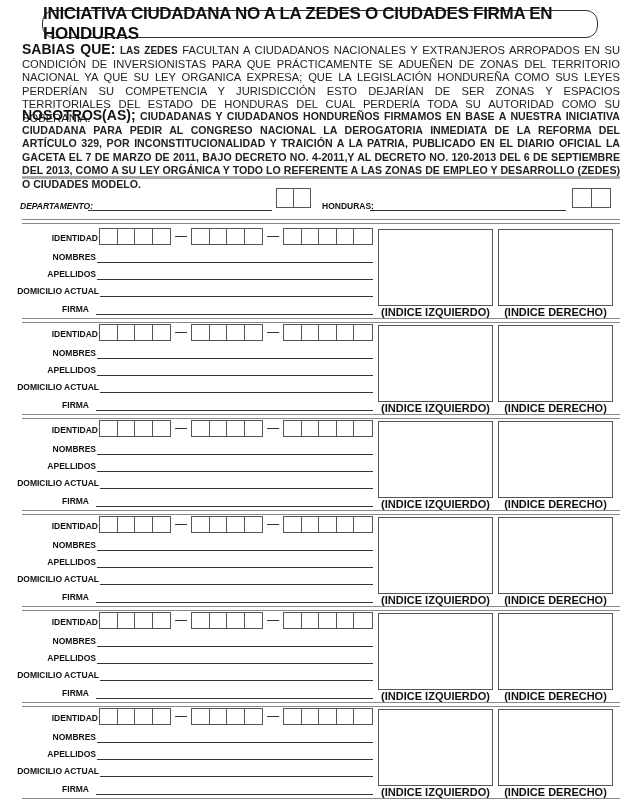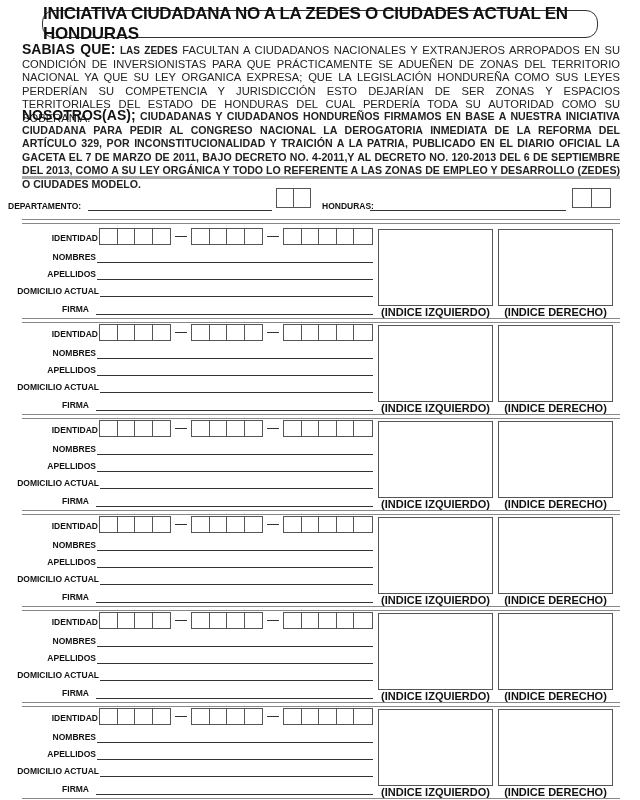--- a/index.html
+++ b/index.html
@@ -28,30 +28,30 @@
   .cellgroup .cell { width: 18px; border-right: 1px solid #555; box-sizing: border-box; }
   .cellgroup .cell:last-child { border-right: none; }
   .dash { position: absolute; width: 12px; border-top: 1px solid #333; height: 0; }
   .fp { position: absolute; border: 1px solid #555; box-sizing: border-box; }
   .fplbl { position: absolute; font-weight: bold; font-size: 11px; color: #111; white-space: nowrap; text-align: center; }
   .block { position: absolute; left: 0; width: 640px; height: 96px; }
 </style>
 </head>
 <body>
 
-<div class="title-box">INICIATIVA CIUDADANA NO A LA ZEDES O CIUDADES ACTUAL EN HONDURAS</div>
+<div class="title-box">INICIATIVA CIUDADANA NO A LA ZEDES O CIUDADES FIRMA EN HONDURAS</div>
 
 <div class="para" id="p1"><span class="lead">SABIAS QUE:</span> <span class="sub">LAS ZEDES</span><span> FACULTAN A CIUDADANOS NACIONALES Y EXTRANJEROS ARROPADOS EN SU CONDICIÓN DE INVERSIONISTAS PARA QUE PRÁCTICAMENTE SE ADUEÑEN DE ZONAS DEL TERRITORIO NACIONAL YA QUE SU LEY ORGANICA EXPRESA; QUE LA LEGISLACIÓN HONDUREÑA COMO SUS LEYES PERDERÍAN SU COMPETENCIA Y JURISDICCIÓN ESTO DEJARÍAN DE SER ZONAS Y ESPACIOS TERRITORIALES DEL ESTADO DE HONDURAS DEL CUAL PERDERÍA TODA SU AUTORIDAD COMO SU SOBERANIA.</span></div>
 
 <div class="para" id="p2"><span class="lead">NOSOTROS(AS);</span><span> CIUDADANAS Y CIUDADANOS HONDUREÑOS FIRMAMOS EN BASE A NUESTRA INICIATIVA CIUDADANA PARA PEDIR AL CONGRESO NACIONAL LA DEROGATORIA INMEDIATA DE LA REFORMA DEL ARTÍCULO 329, POR INCONSTITUCIONALIDAD Y TRAICIÓN A LA PATRIA, PUBLICADO EN EL DIARIO OFICIAL LA GACETA EL 7 DE MARZO DE 2011, BAJO DECRETO No. 4-2011,Y AL DECRETO No. 120-2013 DEL 6 DE SEPTIEMBRE DEL 2013, COMO A SU LEY ORGÁNICA Y TODO LO REFERENTE A LAS ZONAS DE EMPLEO Y DESARROLLO (ZEDES) O CIUDADES MODELO.</span></div>
 
 <div class="thick" style="top:176px;"></div>
 
 <div>
-  <span class="lbl" style="left:8px; top:201px;">DEPARTAMENTO:</span>
+  <span class="lbl" style="left:20px; top:201px;font-style:italic;">DEPARTAMENTO:</span>
   <div class="uline" style="left:88px; top:210px; width:184px;"></div>
   <div class="box" style="left:276px; top:188px; width:18px; height:20px;"></div>
   <div class="box" style="left:293px; top:188px; width:18px; height:20px;"></div>
   <span class="lbl" style="left:322px; top:201px;">HONDURAS:</span>
   <div class="uline" style="left:370px; top:210px; width:196px;"></div>
   <div class="box" style="left:572px; top:188px; width:20px; height:20px;"></div>
   <div class="box" style="left:591px; top:188px; width:20px; height:20px;"></div>
 </div>
 
 <div class="dbl" style="top:219px;"></div>

